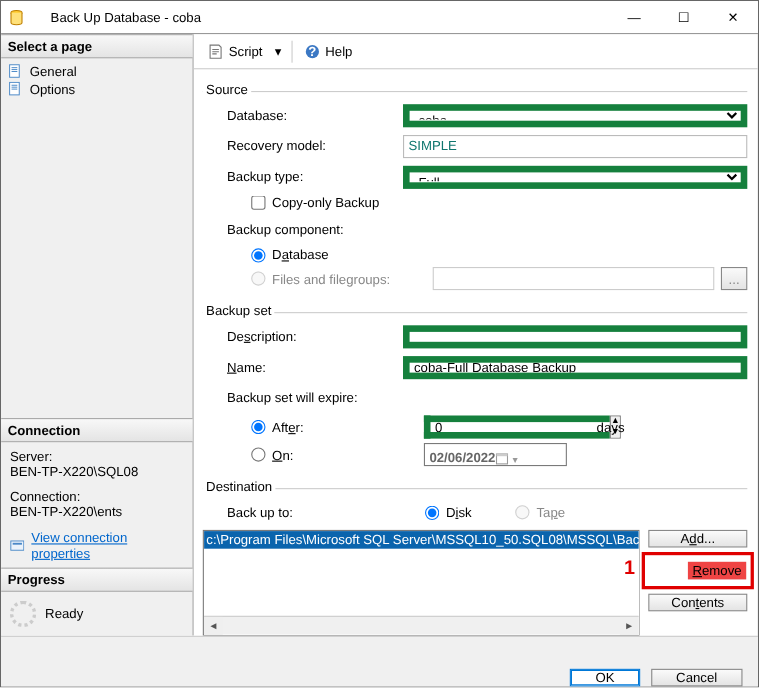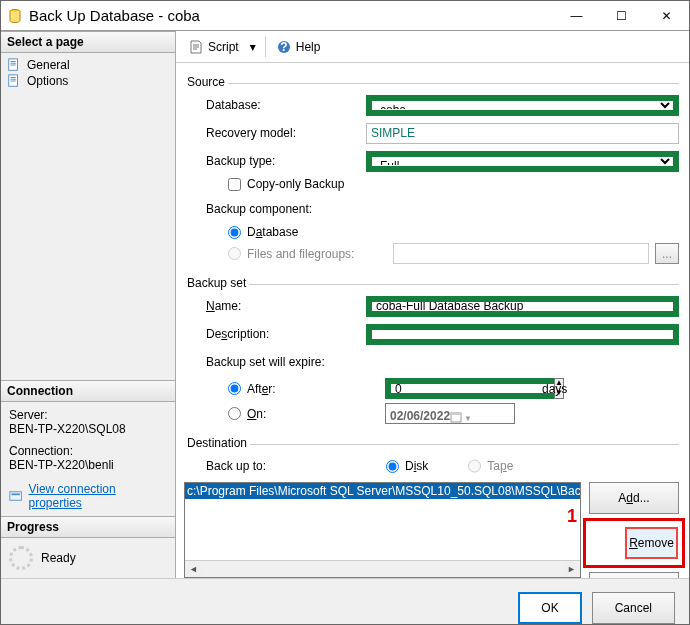--- a/index.html
+++ b/index.html
@@ -1,20 +1,20 @@
 <!DOCTYPE html>
 <html><head>
 <meta charset="utf-8">
 <style>
 * { box-sizing: border-box; font-family: "Segoe UI", Arial, sans-serif; font-size: 12px; }
 body { margin:0; padding:0; background:#fff; }
 .window { width:690px; height:625px; border:1px solid #666; display:flex; flex-direction:column; background:#fff; }
 .titlebar { height:30px; display:flex; align-items:center; border-bottom:1px solid #999; background:#fff; }
 .titlebar .icon { width:16px; height:16px; margin:0 6px; }
-.titlebar .title { flex:1; font-size:15px; }
+.titlebar .title { flex:1; font-size:12px;margin-left:17px; }
 .winbtns { display:flex; height:100%; }
 .winbtn { width:45px; display:flex; align-items:center; justify-content:center; }
 .body { flex:1; display:flex; overflow:hidden; }
 .sidebar { width:175px; background:#f0f0f0; display:flex; flex-direction:column; border-right:1px solid #aaa; }
 .sidehead { background:linear-gradient(#f8f8f8,#e4e4e4); border:1px solid #aaa; border-left:none; border-right:none; padding:3px 6px; font-weight:bold; }
 .sideitems { padding:4px 4px; }
 .sideitem { display:flex; align-items:center; gap:6px; padding:1px 2px; }
 .sideicon { width:14px; height:14px; }
 .connblock { padding:6px 8px; font-size:12px; }
 .link { color:#0066cc; text-decoration:underline; cursor:pointer; }
@@ -42,21 +42,21 @@
 .spinbtns { width:17px; display:flex; flex-direction:column; border:1px solid #7a7a7a; }
 .spinb { flex:1; font-size:8px; text-align:center; background:#efefef; line-height:8px; }
 .unit { margin-left:21px; }
 .disabled { color:#888; }
 .datebox { width:130px; display:flex; align-items:flex-end; border:1px solid #7a7a7a; background:#fff; padding:0 4px; height:21px;font-weight:bold; }
 .datebox span{ flex:1; color:#666; }
 .destwrap { display:flex; gap:8px; }
 .listbox { flex:1; height:96px; border:1px solid #7a7a7a; background:#fff; overflow:auto; position:relative; }
 .listitem { background:#0a64ad; color:#fff; padding:1px 2px; white-space:nowrap; }
 .btnstack { width:90px; display:flex; flex-direction:column; gap:6px; }
-.btn { height:32px; border:1px solid #888; background:linear-gradient(#fafafa,#e4e4e4); display:flex; align-items:center; justify-content:center; }
+.btn { height:16px; border:1px solid #888; background:linear-gradient(#fafafa,#e4e4e4); display:flex; align-items:center; justify-content:center; }
 .btn.small { width:24px; height:21px; padding:0; }
 .highlight-box { border:3px solid #e00000; position:relative; }
 .callout { color:#e00000; font-weight:bold; font-size:18px; position:absolute; }
 .scroll-x { height:17px; border-top:1px solid #ccc; display:flex; align-items:center; background:#f0f0f0; position:absolute; left:0; right:0; bottom:0; }
 .sxbtn { width:17px; height:17px; display:flex; align-items:center; justify-content:center; background:#efefef; border:none; font-size:9px; color:#555;}
 .footer { height:46px; border-top:1px solid #ccc; background:#f0f0f0; display:flex; align-items:flex-end; justify-content:flex-end; gap:10px; padding-right:14px; }
 .footer .btn { padding:0 22px; }
 .footer .primary { border:1px solid #0078d7; background:#fff; box-shadow:inset 0 0 0 1px #0078d7; }
 .topgap{flex:1}
 .u { text-decoration:underline; }
@@ -102,21 +102,21 @@
             </svg>
           <span>Options</span>
         </div>
       </div>
       <div class="topgap"></div>
       <div class="sidehead">Connection</div>
       <div class="connblock">
         <div>Server:</div>
         <div style="margin-bottom:8px;">BEN-TP-X220\SQL08</div>
         <div>Connection:</div>
-        <div style="margin-bottom:10px;">BEN-TP-X220\benli</div>
+        <div style="margin-bottom:10px;">BEN-TP-X220\ents</div>
         <div style="display:flex;align-items:center;gap:6px;">
           <svg class="sideicon" viewBox="0 0 16 16">
               <rect x="1" y="3" width="14" height="10" fill="#eaf2fb" stroke="#4a88c7"></rect>
               <rect x="3" y="5" width="10" height="2" fill="#4a88c7"></rect>
             </svg>
           <a class="link">View connection properties</a>
         </div>
       </div>
       <div class="sidehead">Progress</div>
       <div class="progressrow">
@@ -190,31 +190,31 @@
                 </div>
             </div>
           </div>
         </div>
 
         <div class="fieldset">
           <div class="line"></div>
           <span class="legend">Backup set</span>
           <div class="group">
             <div class="row">
+              <span class="lbl">De<span class="u">s</span>cription:</span>
+
+              <div class="ctrl">
+                  <input type="text" style="flex: 1 1 0%;" value="">
+                </div>
+            </div>
+            <div class="row">
               <span class="lbl"><span class="u">N</span>ame:</span>
 
               <div class="ctrl">
                   <input type="text" style="flex: 1 1 0%;" value="coba-Full Database Backup">
-                </div>
-            </div>
-            <div class="row">
-              <span class="lbl">De<span class="u">s</span>cription:</span>
-
-              <div class="ctrl">
-                  <input type="text" style="flex: 1 1 0%;" value="">
                 </div>
             </div>
             <div class="row">
                 <span class="lbl">Backup set will expire:</span>
               </div>
             <div class="chkrow">
               <input type="radio" name="exp" checked="" style="">
               <span style="width:132px;">Aft<span class="u">e</span>r:</span>
 
               <div class="spin">
@@ -270,21 +270,21 @@
                   <div class="sxbtn">►</div>
                 </div>
               </div>
               <span class="callout" style="right:102px;top:24px;">1</span>
               <div class="btnstack">
                 <div class="btn">
                     <span>A<span class="u">d</span>d...</span>
                   </div>
 
                 <div class="highlight-box" style="padding:6px 4px;margin:-2px -6px;">
-                  <div class="btn" style="border:2px solid #ef4444;background:#e5f1fb;margin-left:35px;">
+                  <div class="btn" style="border:8px solid #ef4444;background:#e5f1fb;margin-left:35px;">
                       <span><span class="u">R</span>emove</span>
                     </div>
 
                 </div>
                 <div class="btn">
                     <span>Con<span class="u">t</span>ents</span>
                   </div>
 
               </div>
             </div>

